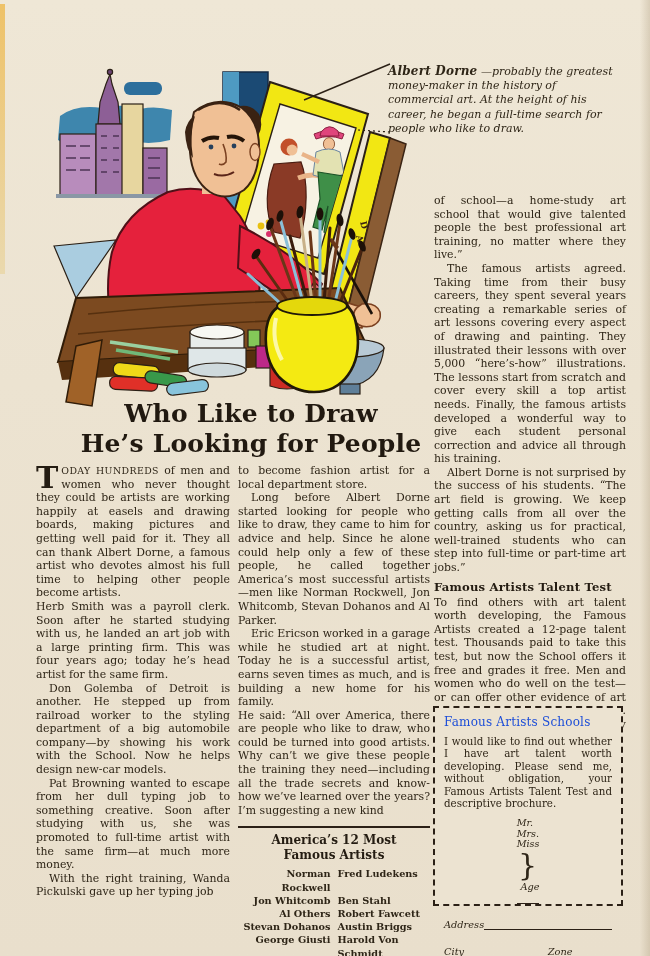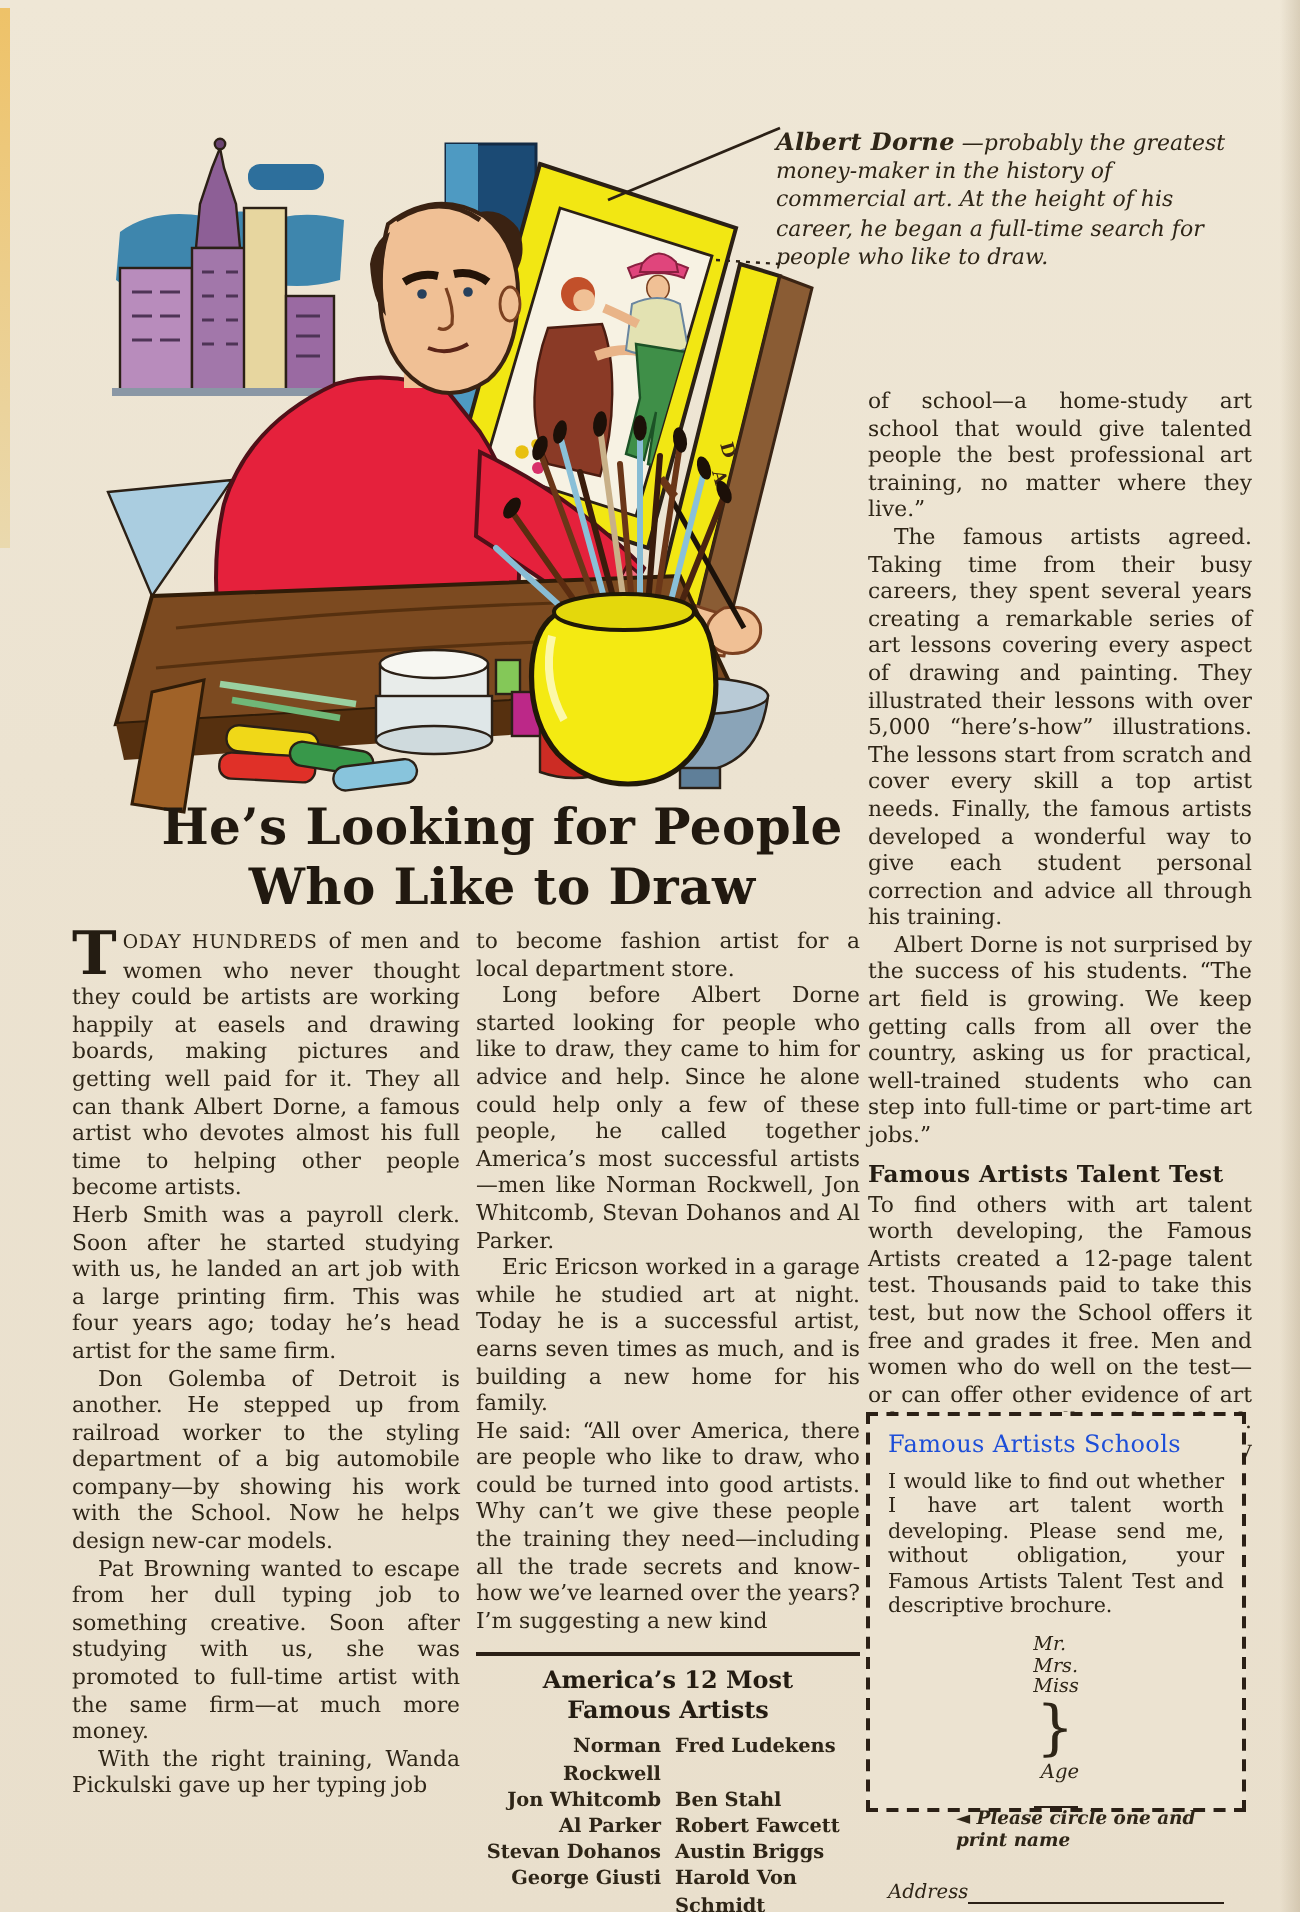--- a/index.html
+++ b/index.html
@@ -196,22 +196,22 @@
       <polyline points="372,18 286,54" stroke-width="1.4"></polyline>
       <line x1="340" y1="84" x2="372" y2="86" stroke-width="1.2" stroke-dasharray="2,3"></line>
     </g>
   </svg>
 
   <div class="caption">
     <b>Albert Dorne</b><span> —probably the greatest money-maker in the history of commercial art. At the height of his career, he began a full-time search for people who like to draw.</span>
   </div>
 
   <div class="headline">
+    <div>Who Like to Draw</div>
     <div>He’s Looking for People</div>
-    <div>Who Like to Draw</div>
   </div>
 
   <div class="col col-left">
     <p><span class="dropcap">T</span><span class="smallcaps">ODAY HUNDREDS</span><span> of men and women who never thought they could be artists are working happily at easels and drawing boards, making pictures and getting well paid for it. They all can thank Albert Dorne, a famous artist who devotes almost his full time to helping other people become artists.</span></p>
     <p>Herb Smith was a payroll clerk. Soon after he started studying with us, he landed an art job with a large printing firm. This was four years ago; today he’s head artist for the same firm.</p>
     <p class="ind">Don Golemba of Detroit is another. He stepped up from railroad worker to the styling department of a big automobile company—by showing his work with the School. Now he helps design new-car models.</p>
     <p class="ind">Pat Browning wanted to escape from her dull typing job to something creative. Soon after studying with us, she was promoted to full-time artist with the same firm—at much more money.</p>
     <p class="ind">With the right training, Wanda Pickulski gave up her typing job</p>
   </div>
 
@@ -224,21 +224,21 @@
     <div class="artists">
       <div class="t">
         <div>America’s 12 Most</div>
         <div>Famous Artists</div>
       </div>
       <div class="grid">
         <div class="c1">Norman Rockwell</div>
         <div>Fred Ludekens</div>
         <div class="c1">Jon Whitcomb</div>
         <div>Ben Stahl</div>
-        <div class="c1">Al Parker</div>
+        <div class="c1">Al Others</div>
         <div>Robert Fawcett</div>
         <div class="c1">Stevan Dohanos</div>
         <div>Austin Briggs</div>
         <div class="c1">George Giusti</div>
         <div>Harold Von Schmidt</div>
 
       </div>
     </div>
   </div>
 
@@ -258,24 +258,20 @@
       <div class="sal">
         <div>Mr.</div>
         <div>Mrs.</div>
         <div>Miss</div>
       </div>
       <span class="brace">}</span>
       <span class="ln grow"></span>
       <span class="lbl" style="margin-left:4px;">Age</span>
       <span class="ln" style="width:22px;"></span>
     </div>
-    <div class="note">
-      <span>◄</span>
-      <span>Please circle one and print name</span>
-    </div>
 
     <div class="flexrow" style="margin-top:14px;">
       <span class="lbl">Address</span>
       <span class="ln grow"></span>
     </div>
     <div class="flexrow" style="margin-top:15px;">
       <span class="lbl">City</span>
       <span class="ln" style="flex:1.1;"></span>
       <span class="lbl" style="margin-left:5px;">Zone</span>
       <span class="ln" style="flex:.55;"></span>

